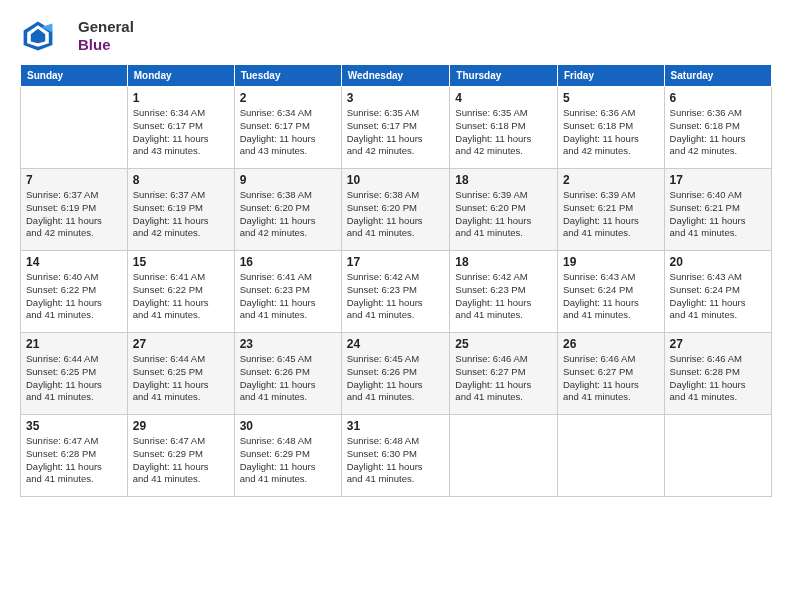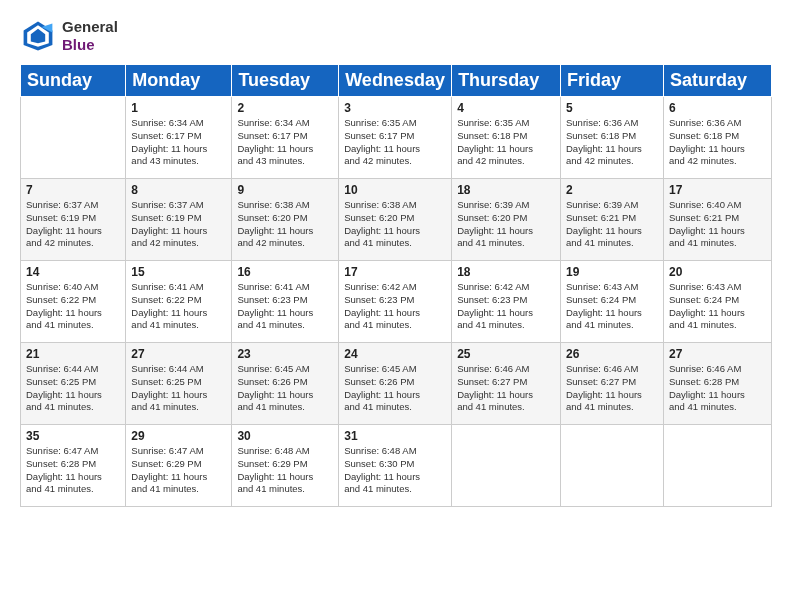--- a/index.html
+++ b/index.html
@@ -18,21 +18,21 @@
     }
     .header {
       display: flex;
       justify-content: space-between;
       align-items: flex-start;
       margin-bottom: 10px;
     }
     .logo {
       display: flex;
       align-items: center;
-      gap: 6px;
+      gap: 22px;
     }
     .logo-text {
       font-size: 15px;
       font-weight: bold;
       line-height: 1.2;
     }
     .logo-text .general { color: #333; }
     .logo-text .blue { color: #701a75; }
     .logo-icon {
       width: 36px;
@@ -55,21 +55,21 @@
     .calendar {
       width: 100%;
       border-collapse: collapse;
       font-size: 10.5px;
     }
     .calendar thead tr th {
       background: #1565c0;
       color: #fff;
       text-align: left;
       padding: 5px 6px;
-      font-size: 18px;
+      font-size: 10px;
       font-weight: bold;
       border: 1px solid #fff;
     }
     .calendar tbody tr td {
       border: 1px solid #ccc;
       vertical-align: top;
       padding: 4px 5px;
       width: 113px;
       height: 82px;
       background: #fff;

